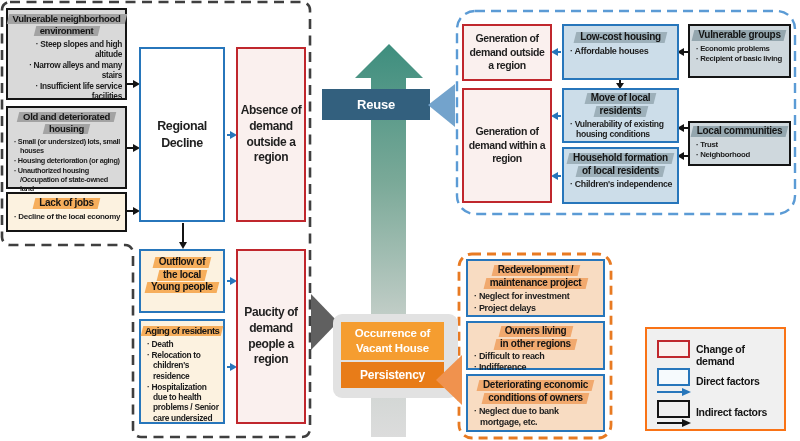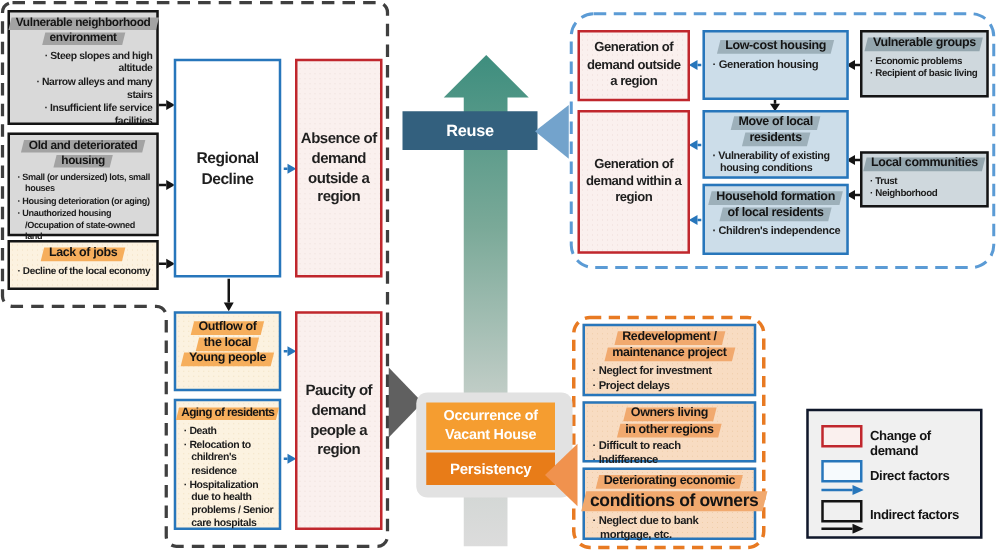--- a/index.html
+++ b/index.html
@@ -25,21 +25,21 @@
   .hl-s{--hl:#9db0ba;}
   .hl-d{--hl:#94a6ae;}
   .hl-p{--hl:#f1a96e;}
   .bullets{text-align:left;font-weight:bold;letter-spacing:-0.3px;line-height:1.22;margin-top:2px;padding:0 3px 0 5px;color:#1c1c1c;}
   .bu{padding-left:7px;text-indent:-6px;margin-top:1px;}
   .bu::before{content:"· ";}
   .center-txt{display:flex;align-items:center;text-align:center;
               font-weight:bold;letter-spacing:-0.4px;line-height:1.3;color:#1f1f1f;}
   .wlabel{position:absolute;z-index:3;display:flex;flex-direction:column;align-items:center;justify-content:center;
           color:#fff;font-weight:bold;text-align:center;letter-spacing:-0.2px;box-sizing:border-box;}
-  .legend{position:absolute;z-index:2;border:2px solid #0f172a;background:#f0f0f0;box-sizing:border-box;padding-left:12px;}
+  .legend{position:absolute;z-index:2;border:2px solid #f97316;background:#f0f0f0;box-sizing:border-box;padding-left:12px;}
   .sw{position:absolute;width:33px;height:18px;box-sizing:border-box;background:#fbfbfb;}
   .leg-label{position:absolute;font-size:10.5px;font-weight:bold;letter-spacing:-0.3px;}
 </style>
 </head>
 <body>
 
 <div class="canvas">
 
   <svg class="layer" width="800" height="441" viewBox="0 0 800 441">
     <defs>
@@ -139,21 +139,21 @@
     <div class="ttl" style="font-size:10px;"><span class="hl hl-o">Outflow of</span></div>
     <div class="ttl" style="font-size:10px;"><span class="hl hl-o">the local</span></div>
     <div class="ttl" style="font-size:10px;"><span class="hl hl-o">Young people</span></div>
   </div>
 
   <div class="box bb bg-cream" style="left:139px;top:319px;width:86px;height:105px;padding-top:4px;">
     <div class="ttl ttl-l" style="font-size:9.5px;padding-left:2px;letter-spacing:-0.5px;"><span class="hl hl-o" style="padding:0 2px;">Aging of residents</span></div>
     <div class="bullets" style="font-size:8.4px;">
       <div class="bu">Death</div>
       <div class="bu">Relocation to children's residence</div>
-      <div class="bu">Hospitalization due to health problems / Senior care hospitals</div>
+      <div class="bu">Hospitalization due to health problems / Senior care undersized</div>
     </div>
   </div>
 
   <div class="box br bg-pink center-txt" style="left:236px;top:249px;width:70px;height:175px;font-size:12px;padding:0 2px;">
     <span>Paucity of demand people a region</span>
   </div>
 
   <div class="wlabel" style="left:322px;top:89px;width:108px;height:31px;font-size:13px;text-align:center;">
     <span>Reuse</span>
   </div>
@@ -176,21 +176,21 @@
     <span>Generation of demand outside a region</span>
   </div>
 
   <div class="box br bg-pink center-txt" style="left:462px;top:88px;width:90px;height:115px;font-size:10.5px;padding:0 3px;">
     <span>Generation of demand within a region</span>
   </div>
 
   <div class="box bb bg-lblue" style="left:562px;top:24px;width:117px;height:56px;padding-top:5px;">
     <div class="ttl" style="font-size:10px;"><span class="hl hl-s">Low-cost housing</span></div>
     <div class="bullets" style="font-size:9px;">
-      <div class="bu">Generation housing</div>
+      <div class="bu">Affordable houses</div>
     </div>
   </div>
 
   <div class="box bb bg-lblue" style="left:562px;top:88px;width:117px;height:55px;padding-top:2px;">
     <div class="ttl" style="font-size:10px;"><span class="hl hl-s">Move of local</span></div>
     <div class="ttl" style="font-size:10px;"><span class="hl hl-s">residents</span></div>
     <div class="bullets" style="font-size:8.6px;">
       <div class="bu">Vulnerability of existing housing conditions</div>
     </div>
   </div>
@@ -232,21 +232,21 @@
     <div class="ttl" style="font-size:10px;"><span class="hl hl-p">Owners living</span></div>
     <div class="ttl" style="font-size:10px;"><span class="hl hl-p">in other regions</span></div>
     <div class="bullets" style="font-size:9px;line-height:1.1;">
       <div class="bu">Difficult to reach</div>
       <div class="bu">Indifference</div>
     </div>
   </div>
 
   <div class="box bb bg-peach" style="left:466px;top:374px;width:139px;height:58px;padding-top:3px;">
     <div class="ttl" style="font-size:10px;"><span class="hl hl-p">Deteriorating economic</span></div>
-    <div class="ttl" style="font-size:14px;"><span class="hl hl-p">conditions of owners</span></div>
+    <div class="ttl" style="font-size:10px;"><span class="hl hl-p">conditions of owners</span></div>
     <div class="bullets" style="font-size:9px;">
       <div class="bu">Neglect due to bank mortgage, etc.</div>
     </div>
   </div>
 
   <div class="legend" style="left:645px;top:327px;width:141px;height:104px;">
     <div class="sw" style="left:10px;top:11px;border:2.5px solid #c0272d;background:#faf0ee;"></div>
     <div class="leg-label" style="left:49px;top:14px;">Change of demand</div>
 
     <div class="sw" style="left:10px;top:39px;border:2px solid #2776bb;background:#f6fafd;"></div>

